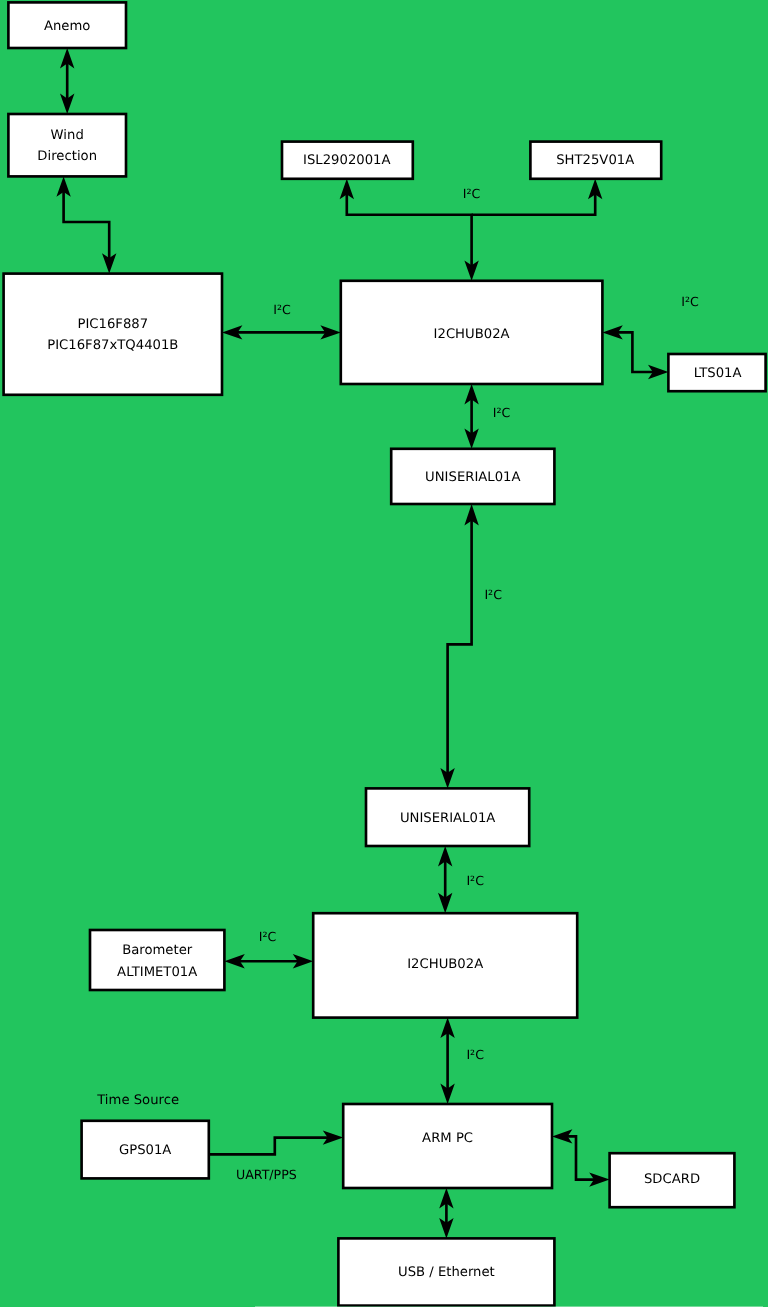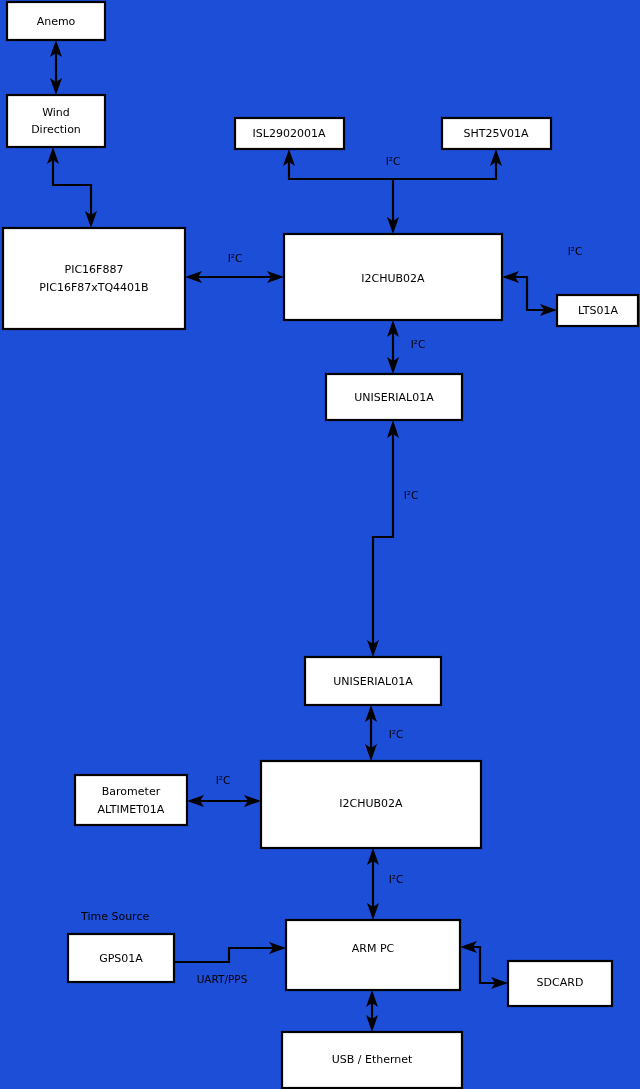--- a/index.html
+++ b/index.html
@@ -7,21 +7,21 @@
     padding: 0;
     background: #ffffff;
   }
   body {
     font-family: "DejaVu Sans", sans-serif;
   }
   #diagram-root {
     position: relative;
     width: 640px;
     height: 1089px;
-    background: #1d4ed8;
+    background: #22c55e;
     overflow: hidden;
   }
   svg#diagram-svg {
     display: block;
     width: 640px;
     height: 1089px;
   }
   .node-box {
     fill: #ffffff;
     stroke: #000000;

